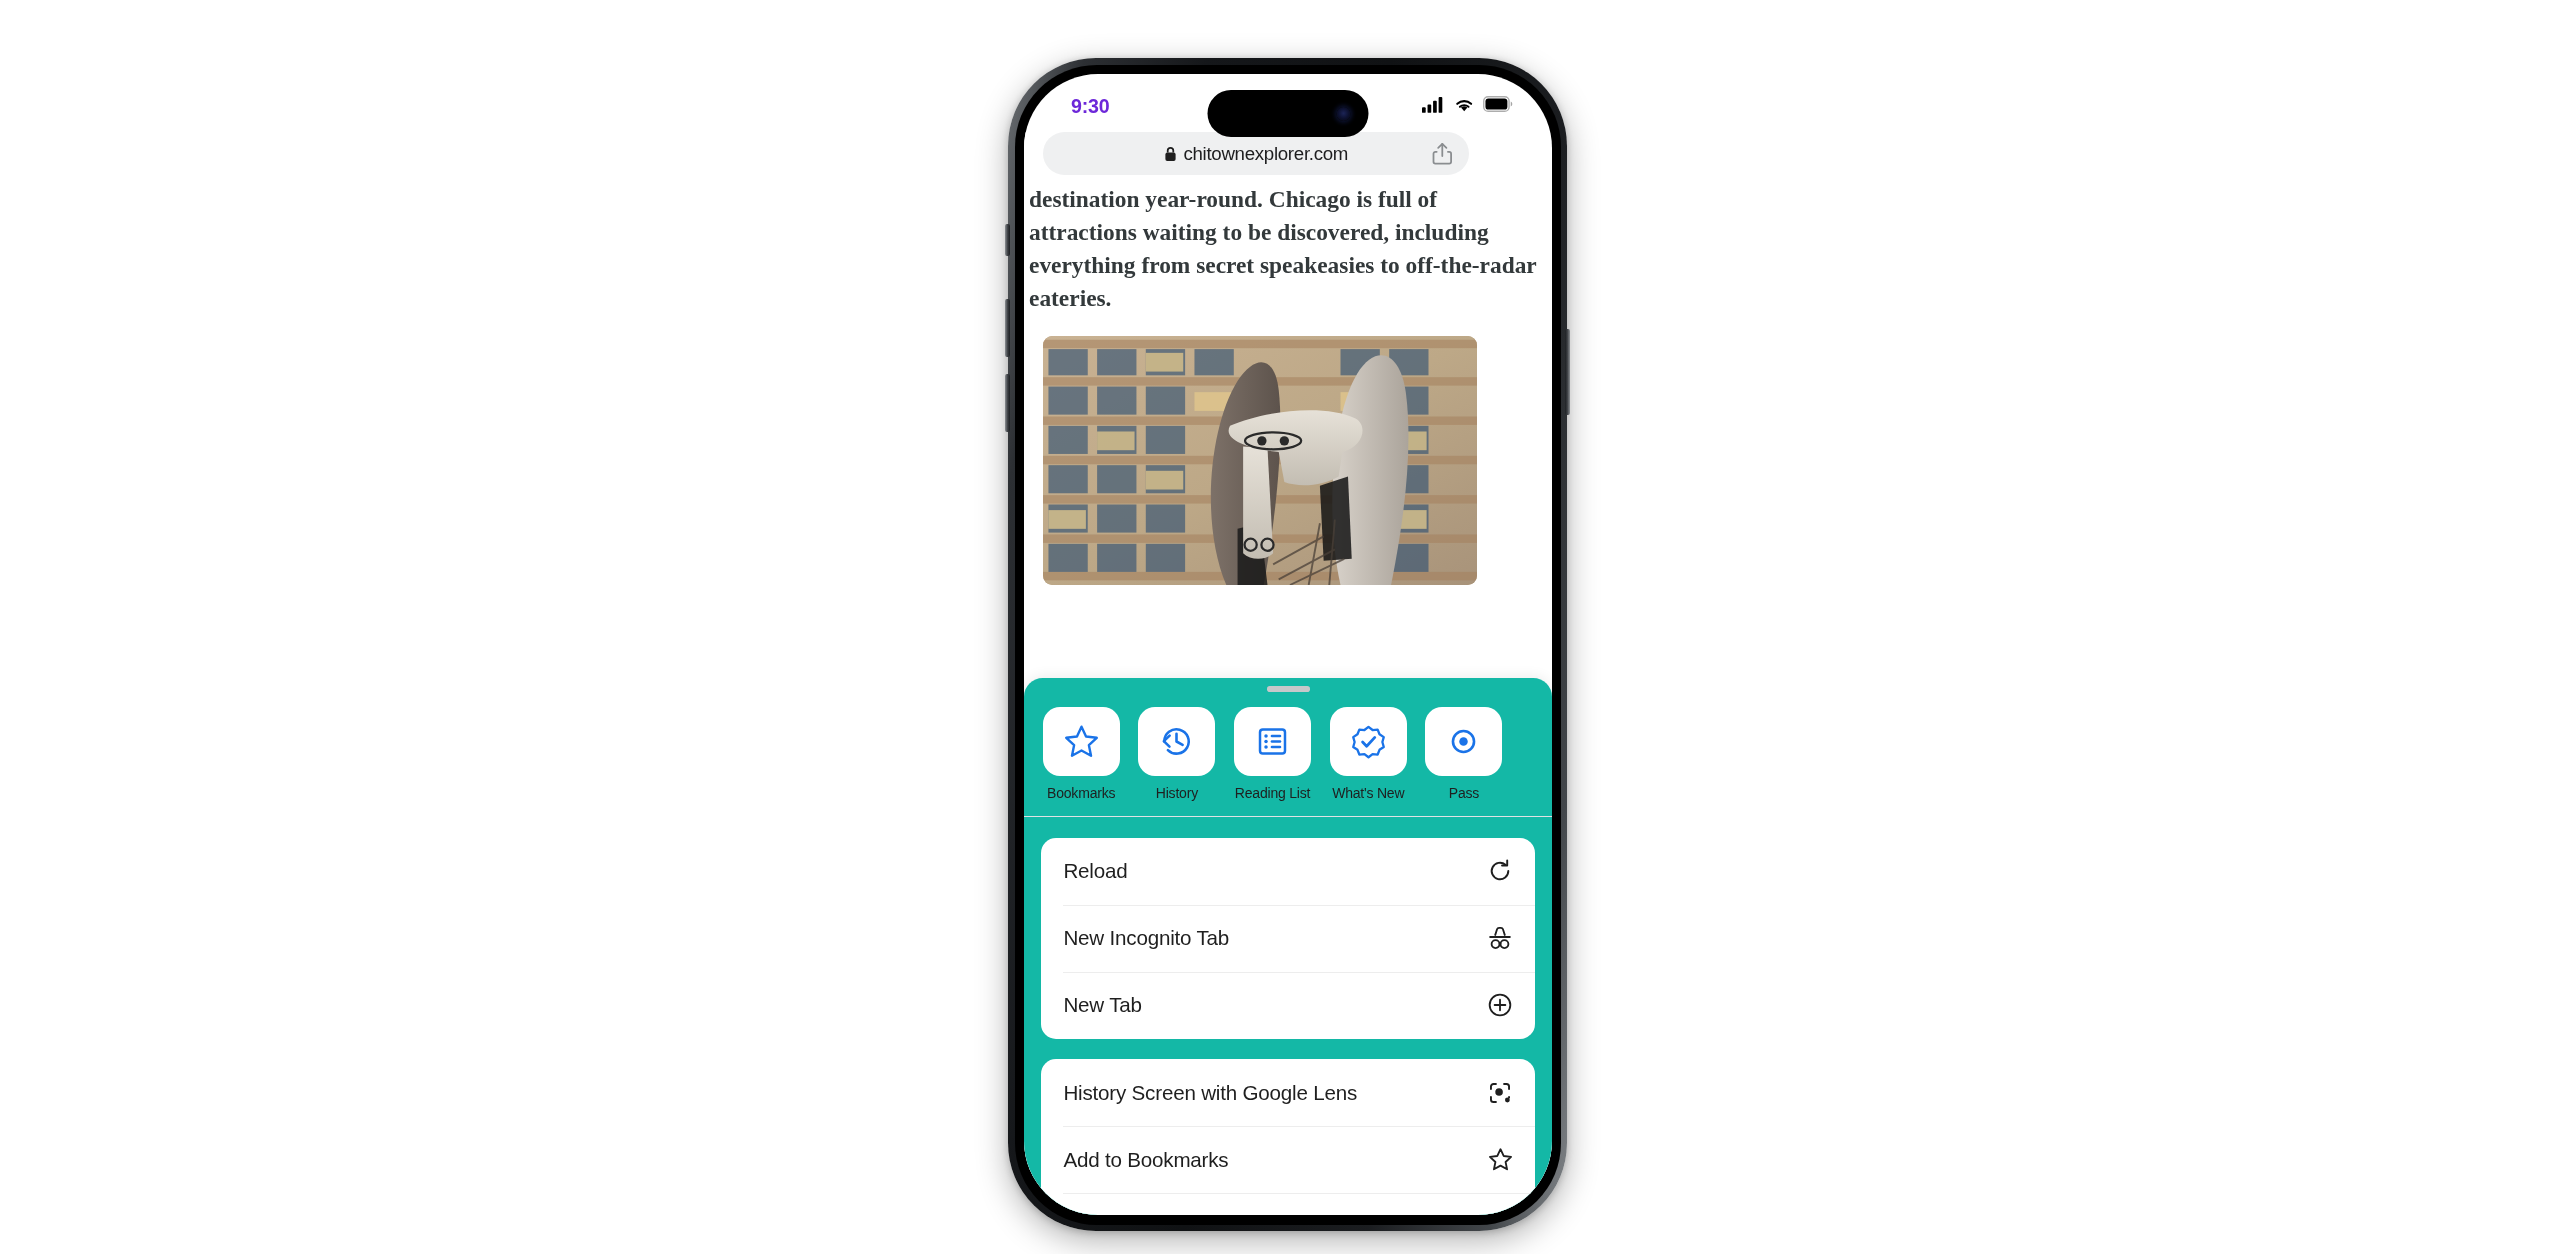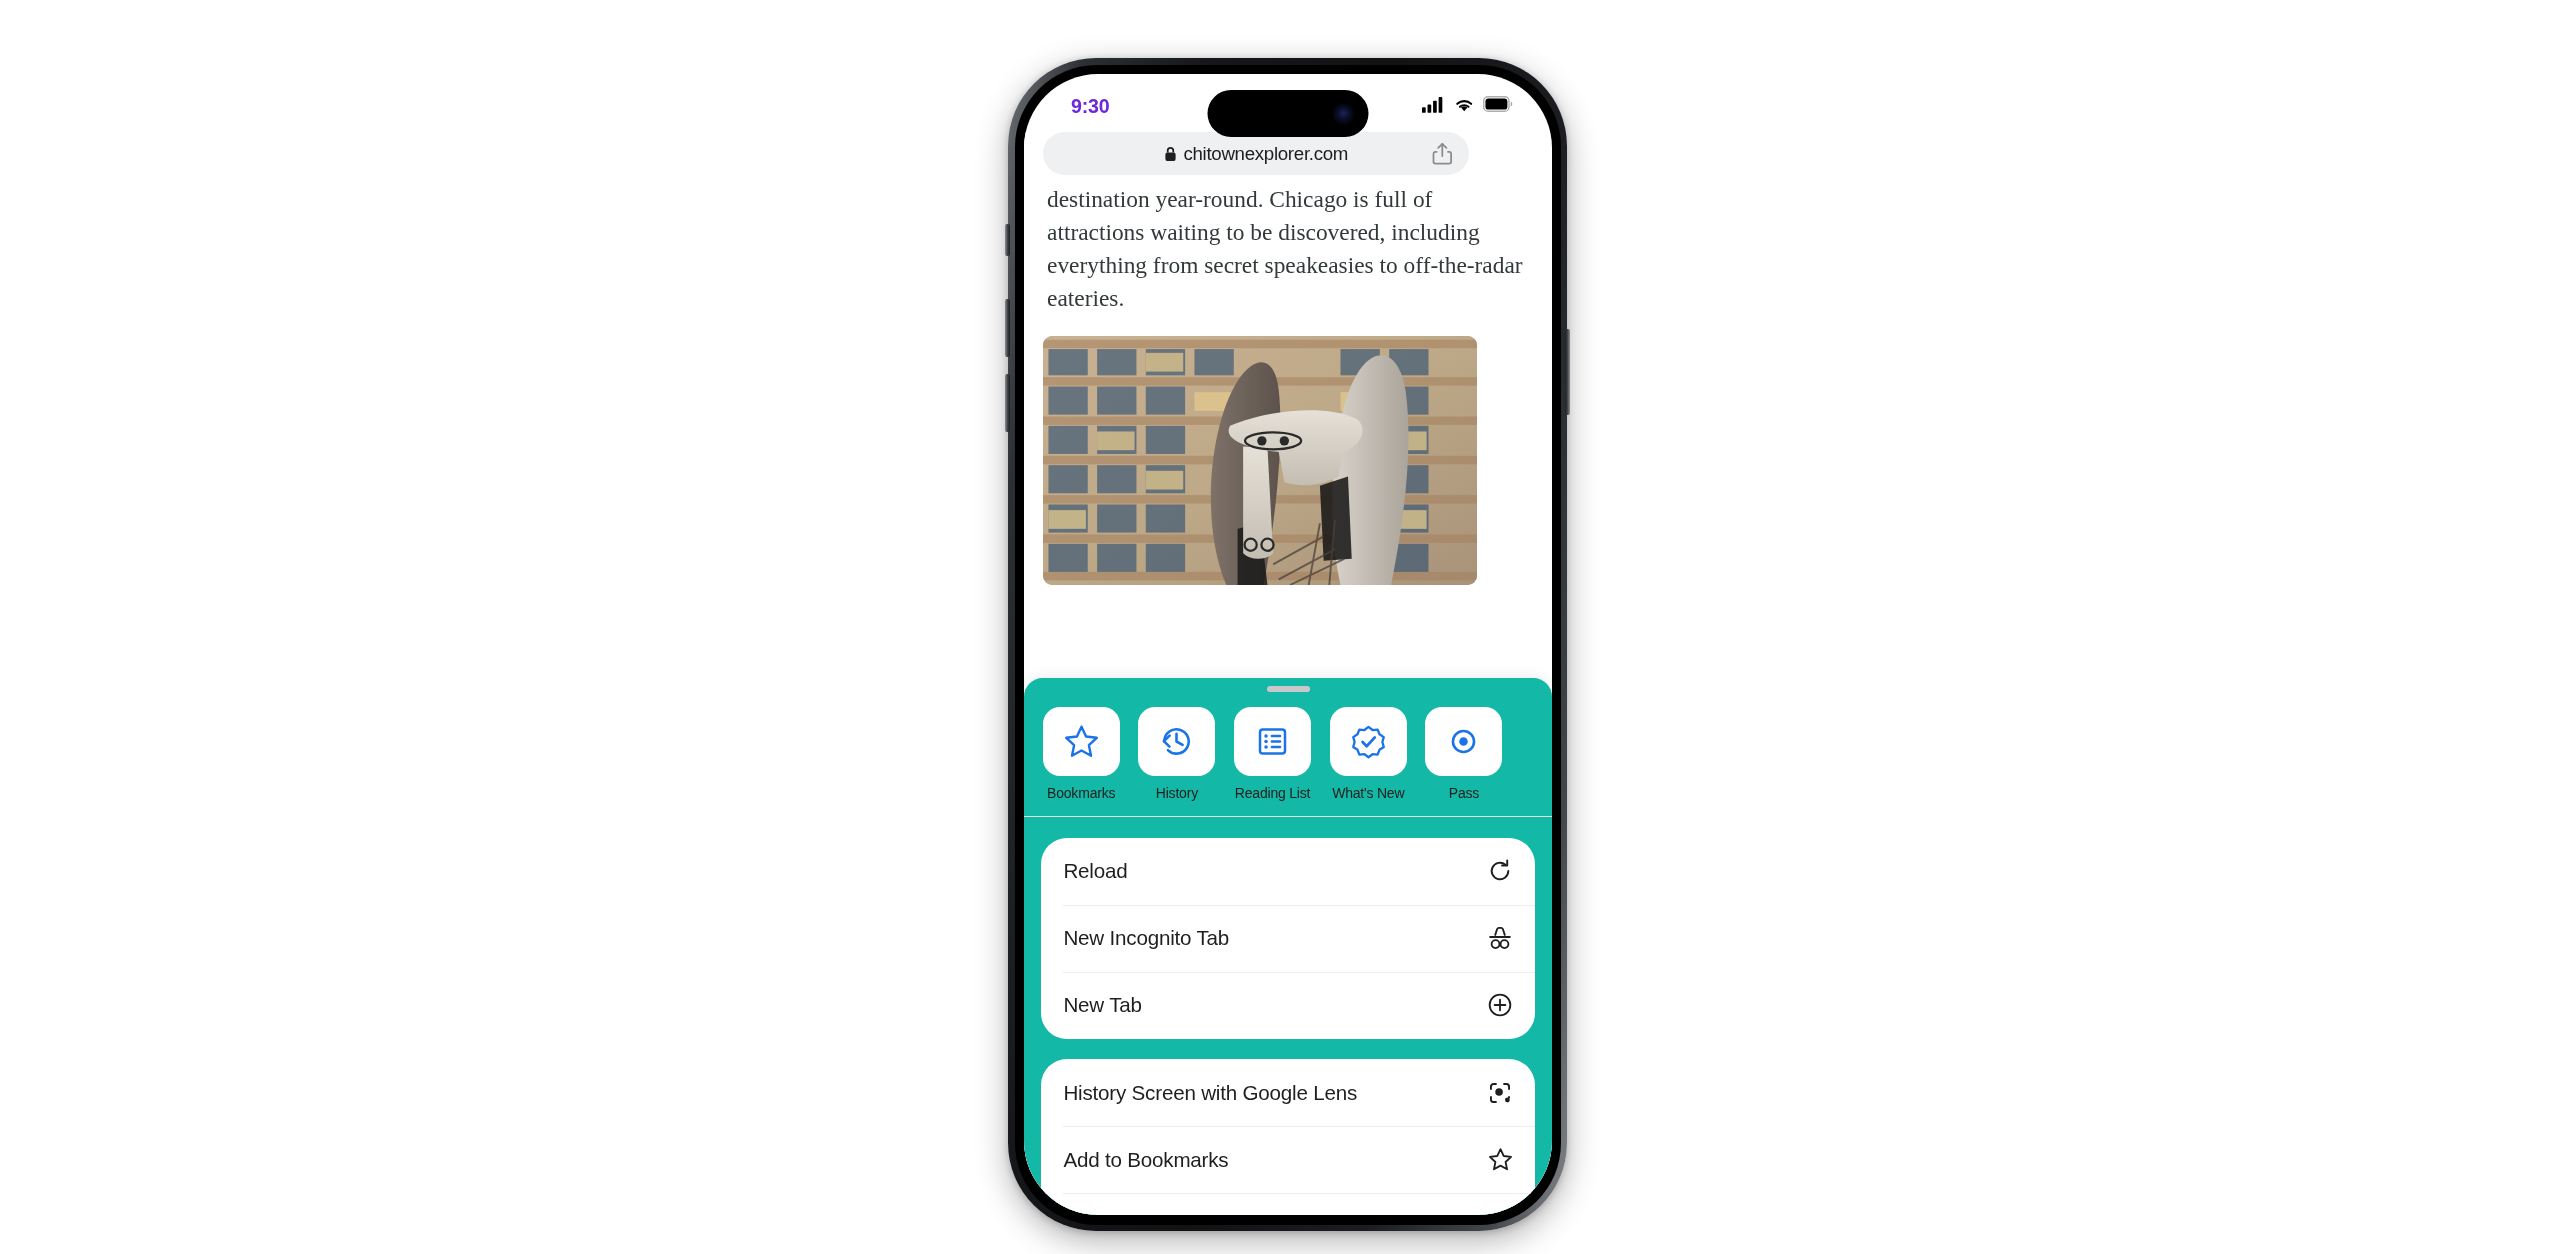--- a/index.html
+++ b/index.html
@@ -120,21 +120,22 @@
   }
 
   
   .webview {
     position: absolute; left: 0; top: 109px;
     width: 528px; height: 1033px;
     background: #ffffff;
     overflow: hidden;
   }
   .article {
-    padding: 0 23px;
+    padding: 0 5px;
+    font-weight: bold;
   }
   .article p {
     font-family: "Liberation Serif", serif;
     font-size: 23.4px;
     line-height: 33px;
     color: #33393b;
   }
   .article-figure {
     margin: 20.6px 0 0 18.7px;
     width: 434px; height: 249px;
@@ -191,21 +192,21 @@
   .shortcuts-divider {
     margin-top: 15px;
     height: 0.9px;
     background: #e0e2e4;
   }
 
   
   .menu-group {
     margin: 20.6px 17px 0 17px;
     background: #ffffff;
-    border-radius: 26px;
+    border-radius: 15px;
     overflow: hidden;
   }
   .menu-row {
     height: 67px;
     display: flex; align-items: center;
     padding: 0 20.6px 0 22.4px;
     position: relative;
   }
   .menu-row + .menu-row::before {
     content: "";

